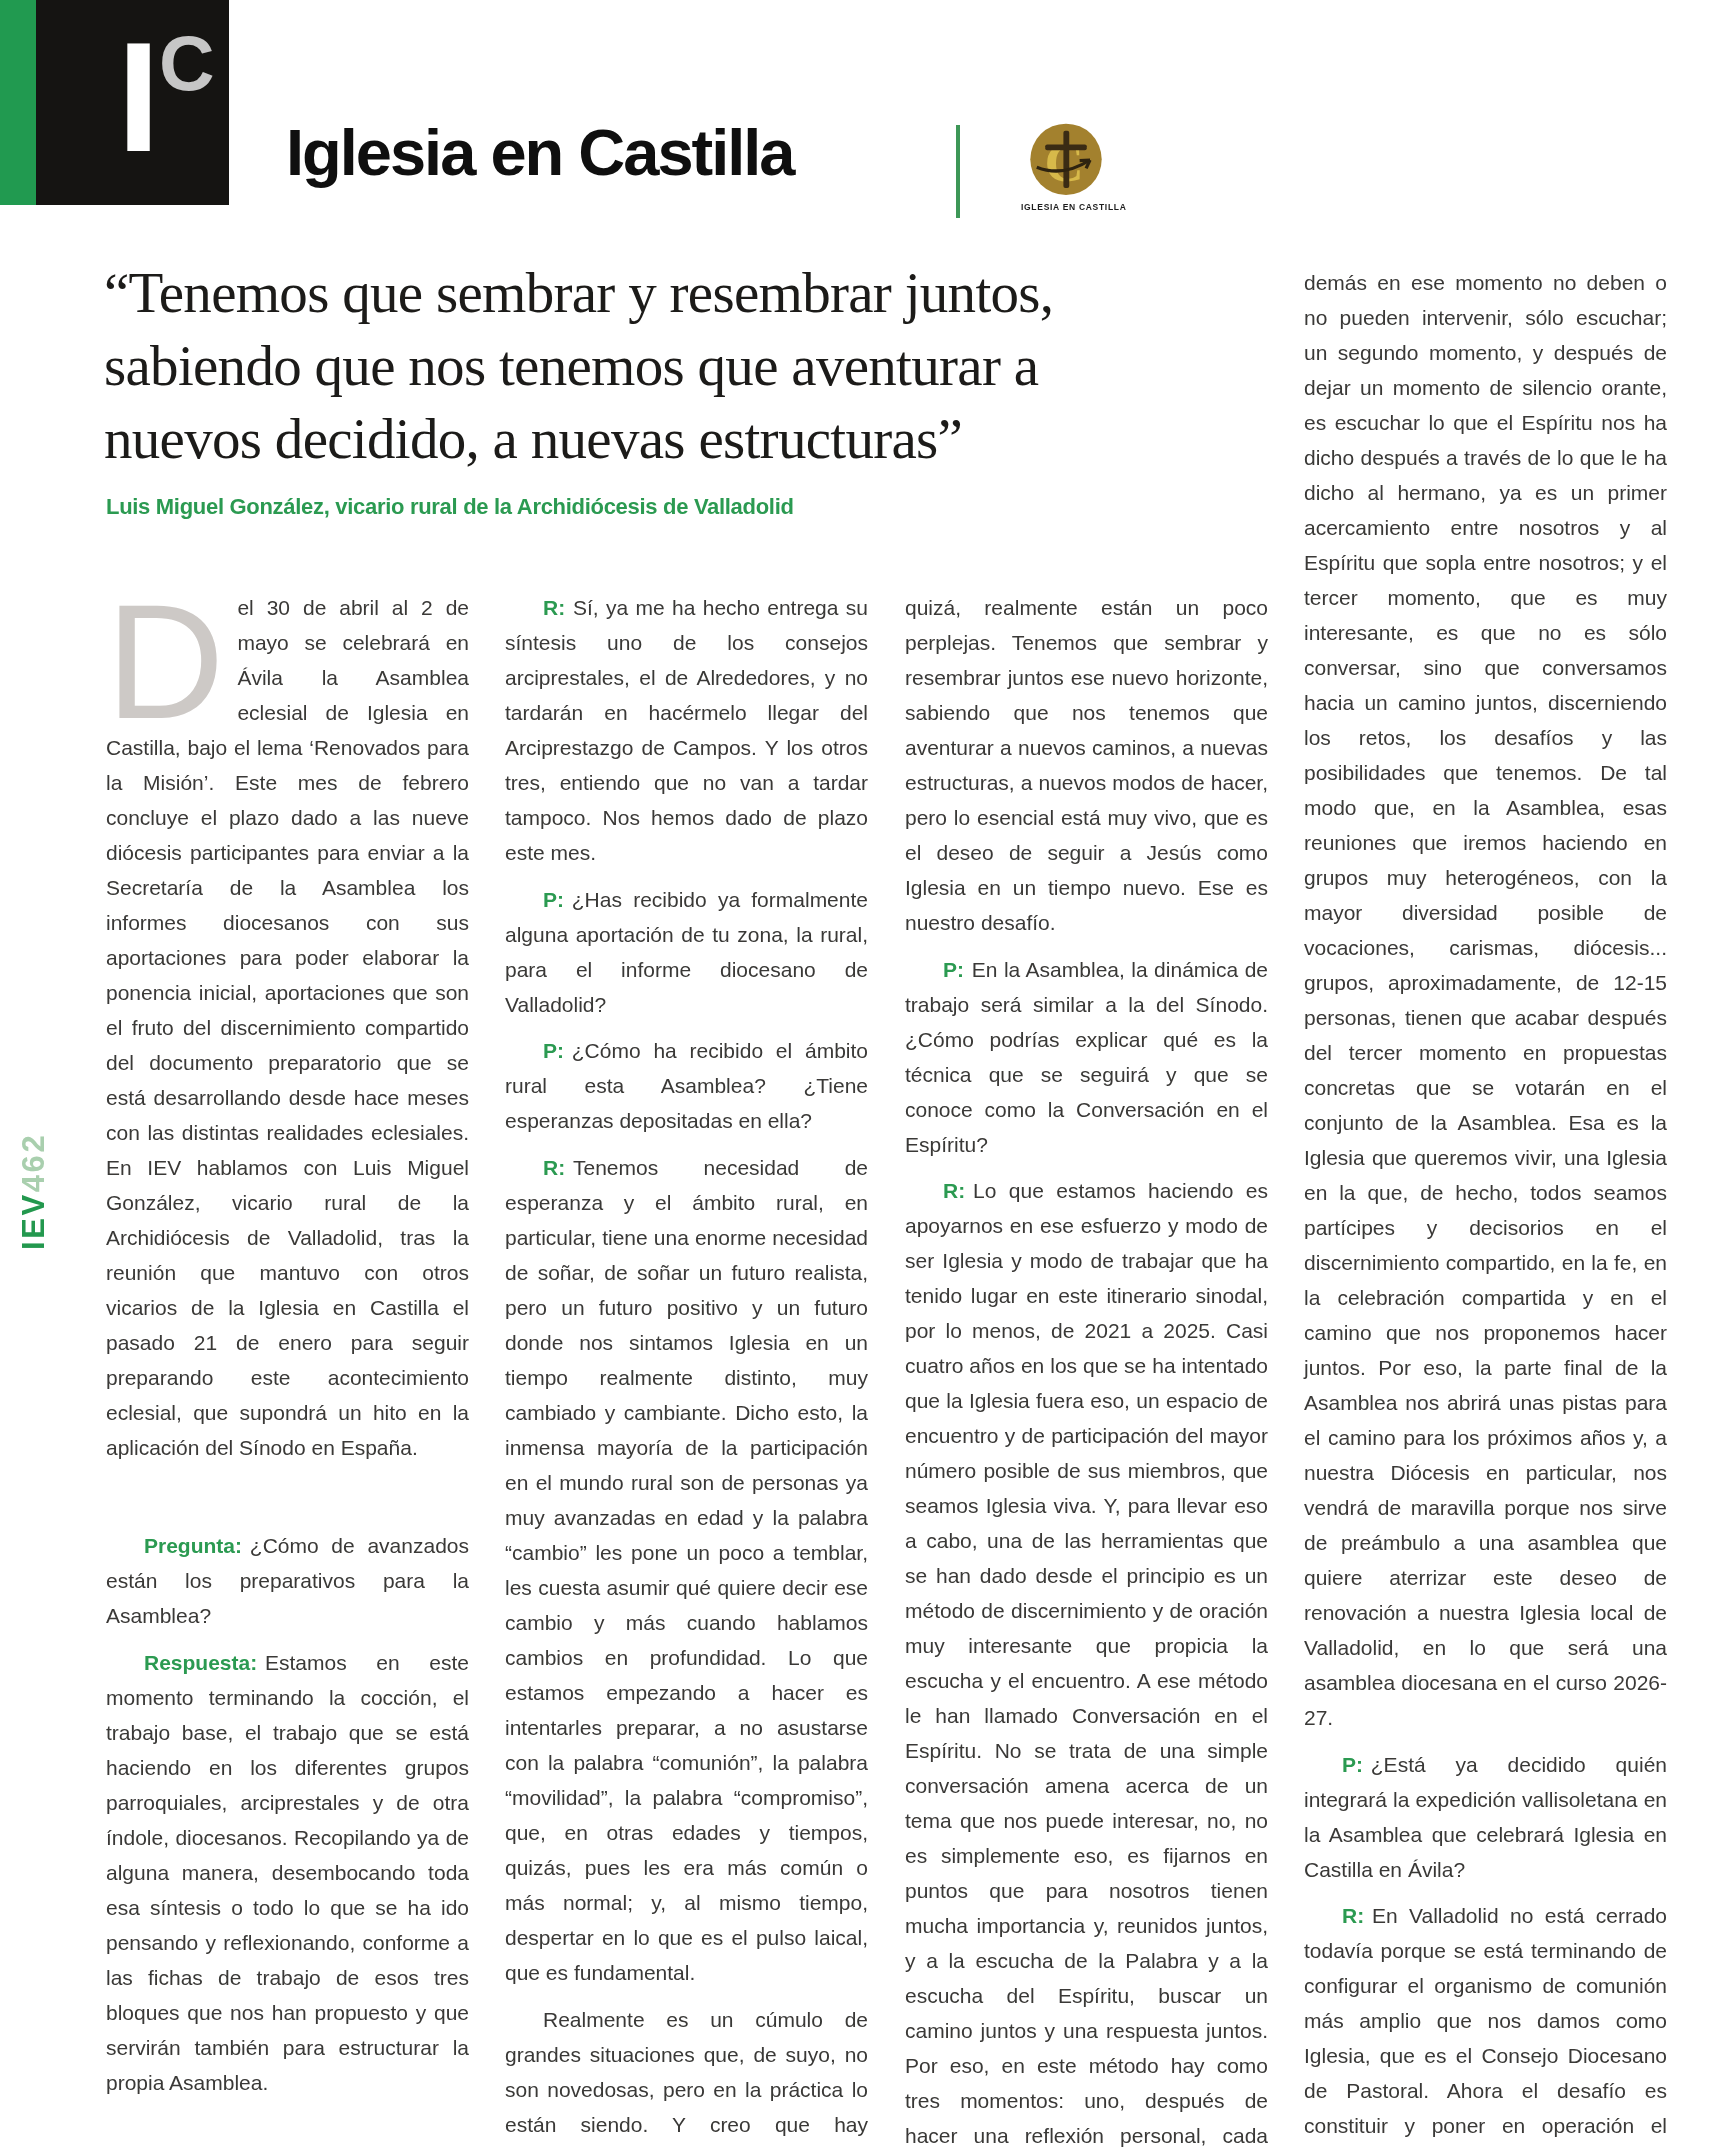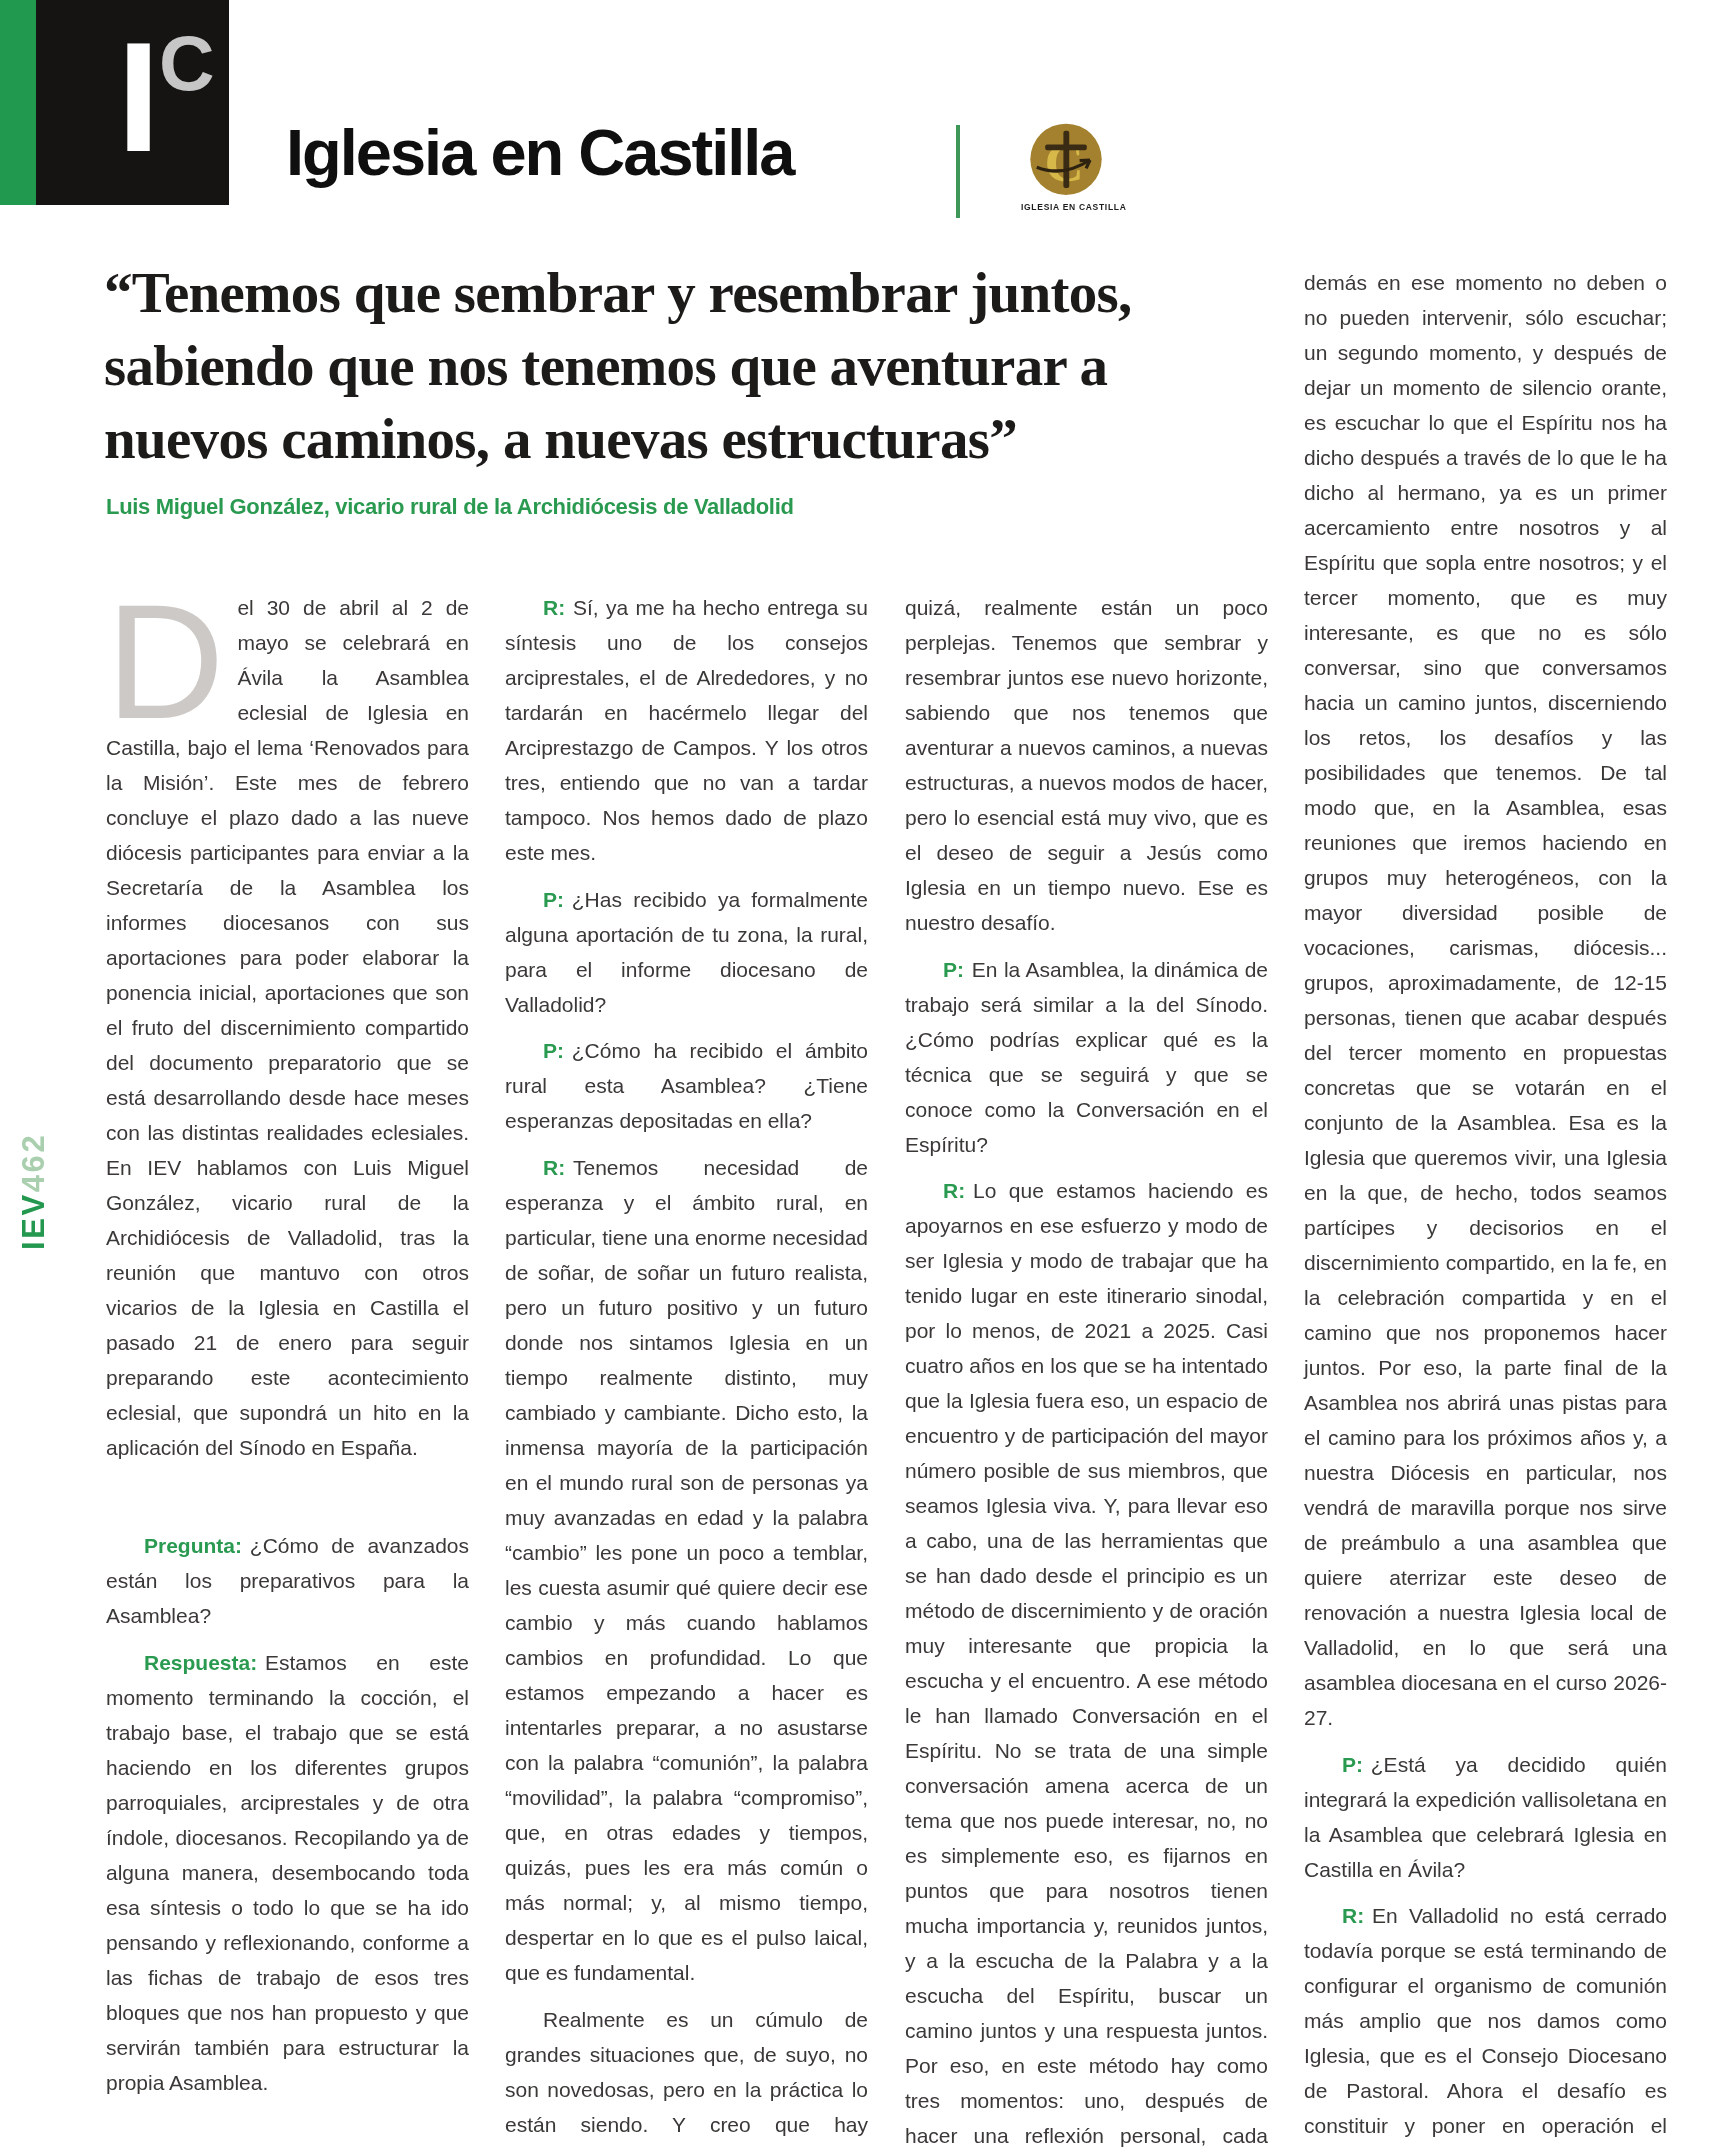--- a/index.html
+++ b/index.html
@@ -18,21 +18,21 @@
   .masthead-divider{position:absolute;left:956px;top:125px;width:3.9px;height:93px;background:#3d9757;}
   .logo{position:absolute;left:1021px;top:123px;width:89px;text-align:center;}
   .logo-caption{font-size:8.5px;font-weight:bold;letter-spacing:0.7px;color:#1d1d1d;margin-top:3.3px;white-space:nowrap;}
   
   .edition{position:absolute;left:15.6px;top:1250px;transform:rotate(-90deg);transform-origin:0 0;
     font-weight:bold;font-size:31px;letter-spacing:2.6px;white-space:nowrap;}
   .ed-iev{color:#23984e;}
   .ed-num{color:#a9cfae;}
   
   .headline{position:absolute;left:104px;top:256px;width:1180px;}
-  .headline-line{font-family:"Liberation Serif",serif;font-weight:bold;font-size:57px;line-height:73px;
+  .headline-line{font-family:"Liberation Serif",serif;font-weight:normal;font-size:57px;line-height:73px;
     color:#1c1b19;letter-spacing:-0.7px;white-space:nowrap;}
   .byline{position:absolute;left:106px;top:494px;font-size:22px;font-weight:bold;color:#2b9a51;letter-spacing:-0.3px;}
   
   .col{position:absolute;width:363px;top:590px;font-size:21px;line-height:35px;color:#3a3937;
     text-align:justify;hyphens:auto;-webkit-hyphens:auto;}
   .col-1{left:106px;}
   .col-2{left:505px;}
   .col-3{left:905px;}
   .col-4{left:1304px;top:265px;}
   .col p{margin:0 0 11.7px 0;text-indent:38px;}
@@ -66,21 +66,21 @@
     <div class="logo-caption">IGLESIA EN CASTILLA</div>
   </div>
 
   <div class="edition">
     <span class="ed-iev">IEV</span><span class="ed-num">462</span>
   </div>
 
   <section class="headline">
     <div class="headline-line">“Tenemos que sembrar y resembrar juntos,</div>
     <div class="headline-line">sabiendo que nos tenemos que aventurar a</div>
-    <div class="headline-line">nuevos caminos, a nuevas estructuras”</div>
+    <div class="headline-line">nuevos decidido, a nuevas estructuras”</div>
   </section>
   <div class="byline">Luis Miguel González, vicario rural de la Archidiócesis de Valladolid</div>
 
   <section class="col col-1">
     <p class="first">
       <span class="dropcap">D</span><span>el 30 de abril al 2 de mayo se celebrará en Ávila la Asamblea eclesial de Iglesia en Castilla, bajo el lema ‘Renovados para la Misión’. Este mes de febrero concluye el plazo dado a las nueve diócesis participantes para enviar a la Secretaría de la Asamblea los informes diocesanos con sus aportaciones para poder elaborar la ponencia inicial, aportaciones que son el fruto del discernimiento compartido del documento preparatorio que se está desarrollando desde hace meses con las distintas realidades eclesiales. En IEV hablamos con Luis Miguel González, vicario rural de la Archidiócesis de Valladolid, tras la reunión que mantuvo con otros vicarios de la Iglesia en Castilla el pasado 21 de enero para seguir preparando este acontecimiento eclesial, que supondrá un hito en la aplicación del Sínodo en España.</span>
     </p>
     <p class="q-gap">
       <span class="qlabel">Pregunta:</span><span>¿Cómo de avanzados están los preparativos para la Asamblea?</span>
     </p>

